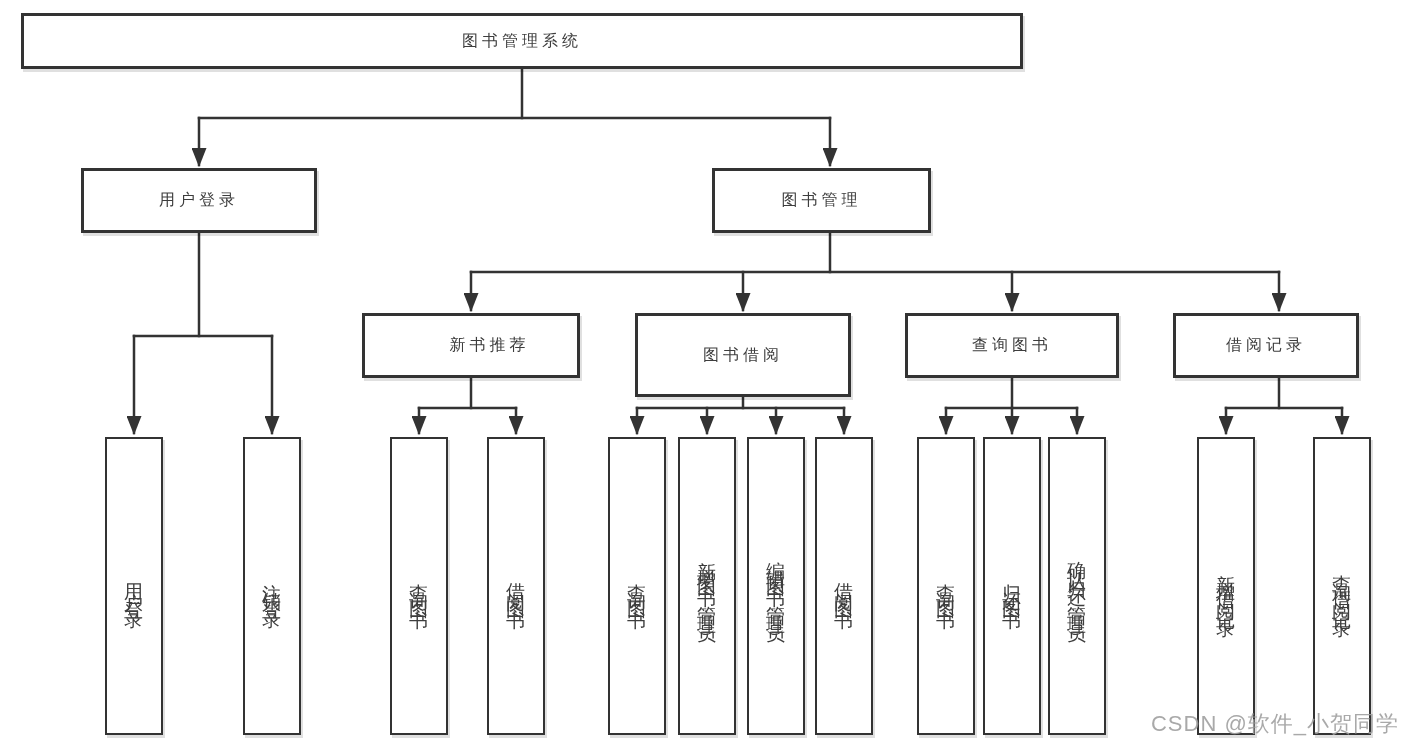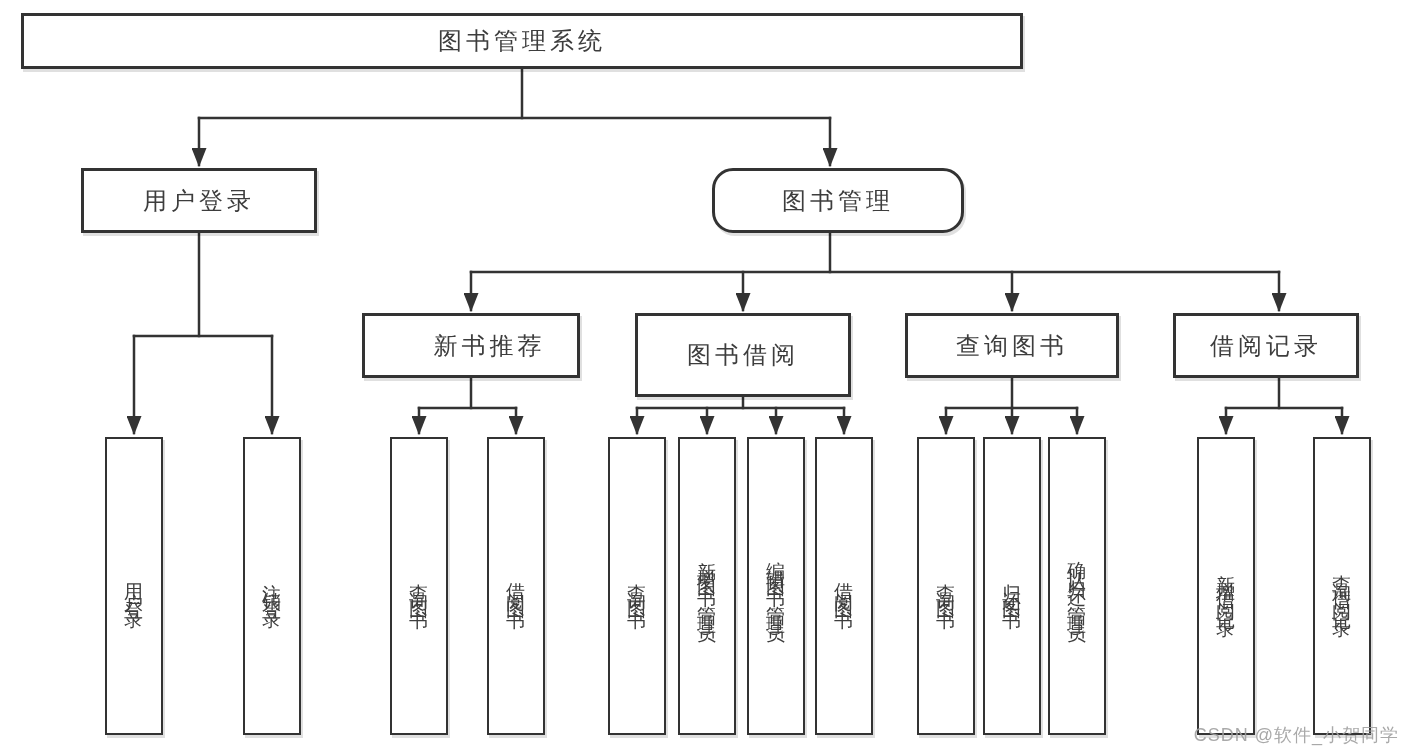--- a/index.html
+++ b/index.html
@@ -20,21 +20,21 @@
   .conn{position:absolute;left:0;top:0;width:1405px;height:747px;pointer-events:none;}
   .conn line{stroke:var(--line);stroke-width:2.5;stroke-linecap:square;}
   .conn .arrowhead{fill:var(--line);stroke:none;}
 
   .node{
     position:absolute;
     box-sizing:border-box;
     background:#fff;
     border:3px solid var(--line);
     display:flex;align-items:center;justify-content:center;
-    font-size:24px;letter-spacing:4px;
+    font-size:16px;letter-spacing:4px;
     box-shadow:2px 3px 0 rgba(0,0,0,0.12);
     white-space:nowrap;
   }
   .leaf{
     position:absolute;
     box-sizing:border-box;
     background:#fff;
     border:2.5px solid var(--line);
     width:58px;top:437px;height:298px;
     display:flex;align-items:center;justify-content:center;
@@ -44,21 +44,21 @@
     writing-mode:vertical-rl;
     text-orientation:mixed;
     font-size:19px;
     letter-spacing:9px;
     line-height:1;
     white-space:nowrap;
   }
   
   .n-root        {left:21px;  top:13px;  width:1002px; height:56px;}
   .n-user-login  {left:81px;  top:168px; width:236px;  height:65px;}
-  .n-book-mgmt   {left:712px; top:168px; width:252px;  height:65px;border-radius:21px;}
+  .n-book-mgmt   {left:712px; top:168px; width:219px;  height:65px;}
   .n-new-book    {left:362px; top:313px; width:218px;  height:65px;padding-left:37px;}
   .n-borrow      {left:635px; top:313px; width:216px;  height:84px;}
   .n-current     {left:905px; top:313px; width:214px;  height:65px;}
   .n-records     {left:1173px;top:313px; width:186px;  height:65px;}
 
   .l-user-0   {left:105px;}
   .l-user-1   {left:243px;}
   .l-nb-0     {left:390px;}
   .l-nb-1     {left:487px;}
   .l-bw-0     {left:608px;}
@@ -66,22 +66,22 @@
   .l-bw-2     {left:747px;}
   .l-bw-3     {left:815px;}
   .l-cu-0     {left:917px;}
   .l-cu-1     {left:983px;}
   .l-cu-2     {left:1048px;}
   .l-rc-0     {left:1197px;}
   .l-rc-1     {left:1313px;}
 
   .watermark{
     position:absolute;
-    right:6px;bottom:0;
-    font-size:18px;
+    right:6px;bottom:8px;
+    font-size:22px;
     color:var(--watermark);
     letter-spacing:1px;
     opacity:.9;
     margin-left:21px;
   }
 </style>
 </head>
 <body>
 
 <div class="stage">

